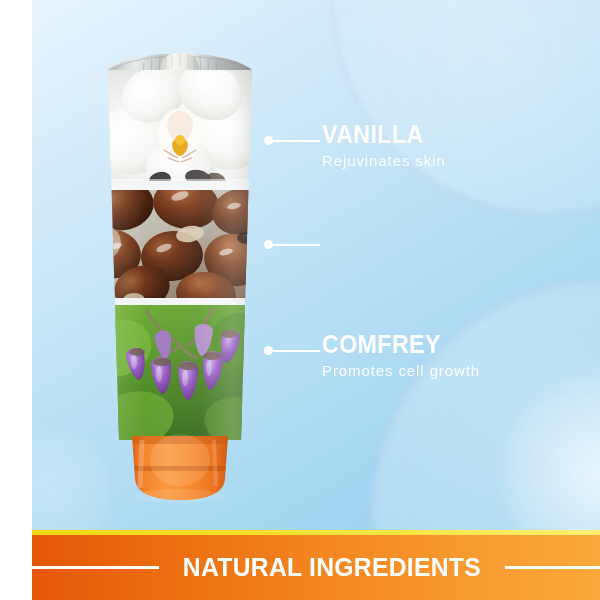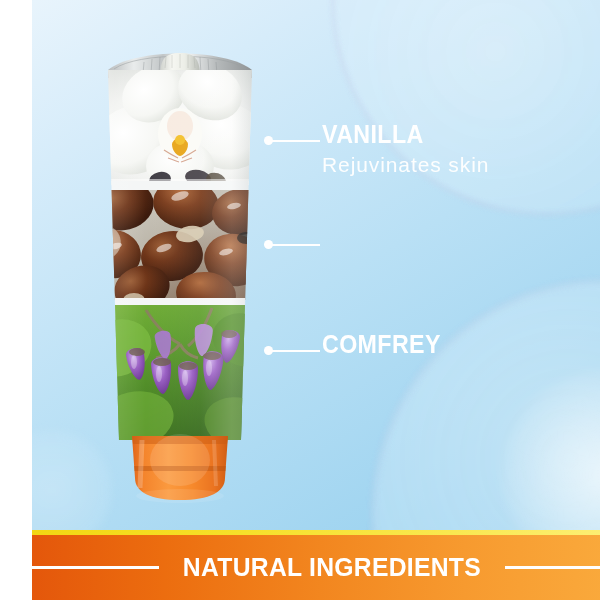--- a/index.html
+++ b/index.html
@@ -133,21 +133,21 @@
     font-size: 25px;
     font-weight: bold;
     letter-spacing: 0.4px;
     line-height: 1.02;
     white-space: nowrap;
     transform: scaleX(0.93);
     transform-origin: left center;
   }
   .callout-desc {
     color: #ffffff;
-    font-size: 21px;
+    font-size: 15px;
     font-weight: 300;
     letter-spacing: 0.9px;
     line-height: 1.25;
     margin-top: 4px;
     white-space: nowrap;
     opacity: 0.97;
   }
 
   
   #banner {
@@ -448,20 +448,21 @@
     </div>
   </div>
 
   <div class="callout" id="callout-comfrey">
     <div class="connector">
       <span class="dot"></span>
       <span class="rule"></span>
     </div>
     <div class="callout-text">
       <div class="callout-title">COMFREY</div>
+      <div class="callout-desc">Promotes cell growth</div>
     </div>
   </div>
 
   <div id="banner">
     <div id="banner-top-rule"></div>
     <div id="banner-body"></div>
     <div id="banner-inner">
       <span class="banner-rule" id="banner-rule-left"></span>
       <span id="banner-title">NATURAL INGREDIENTS</span>
       <span class="banner-rule" id="banner-rule-right"></span>

